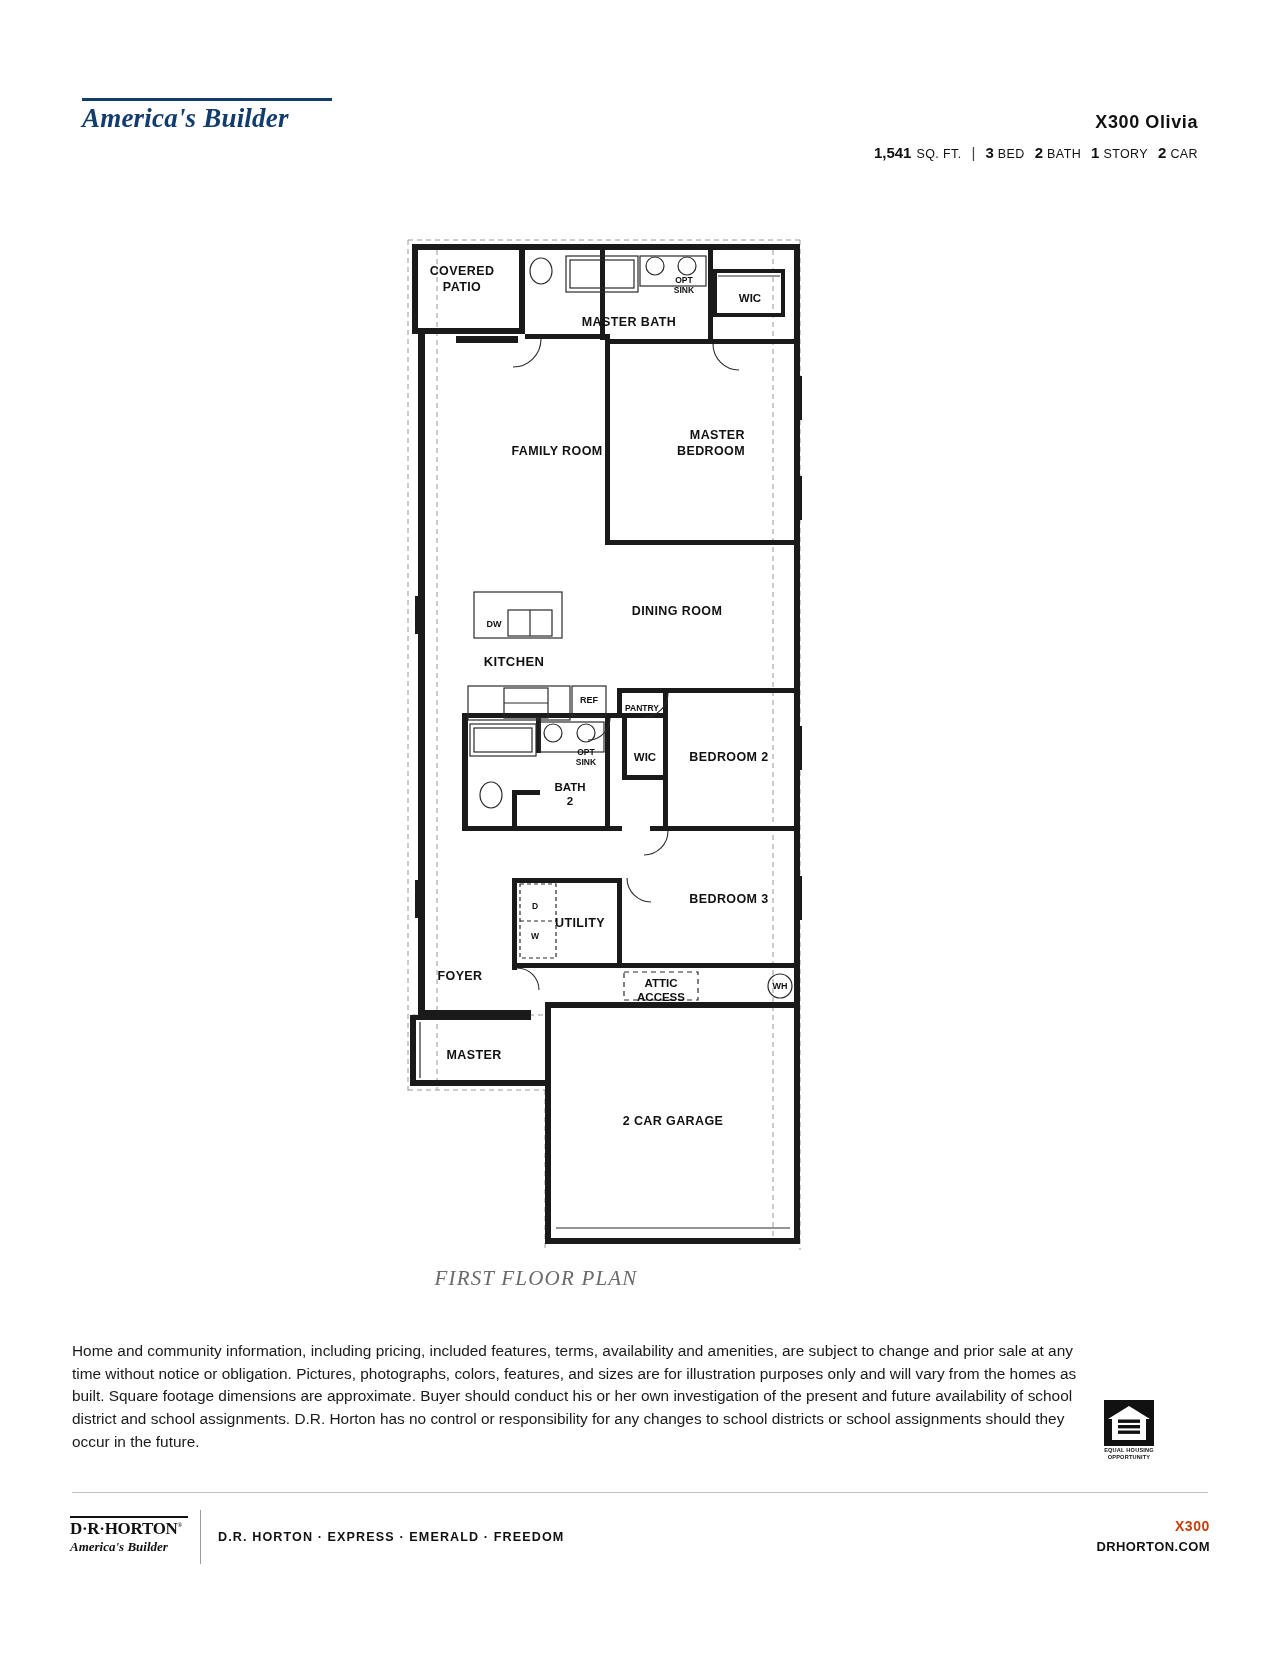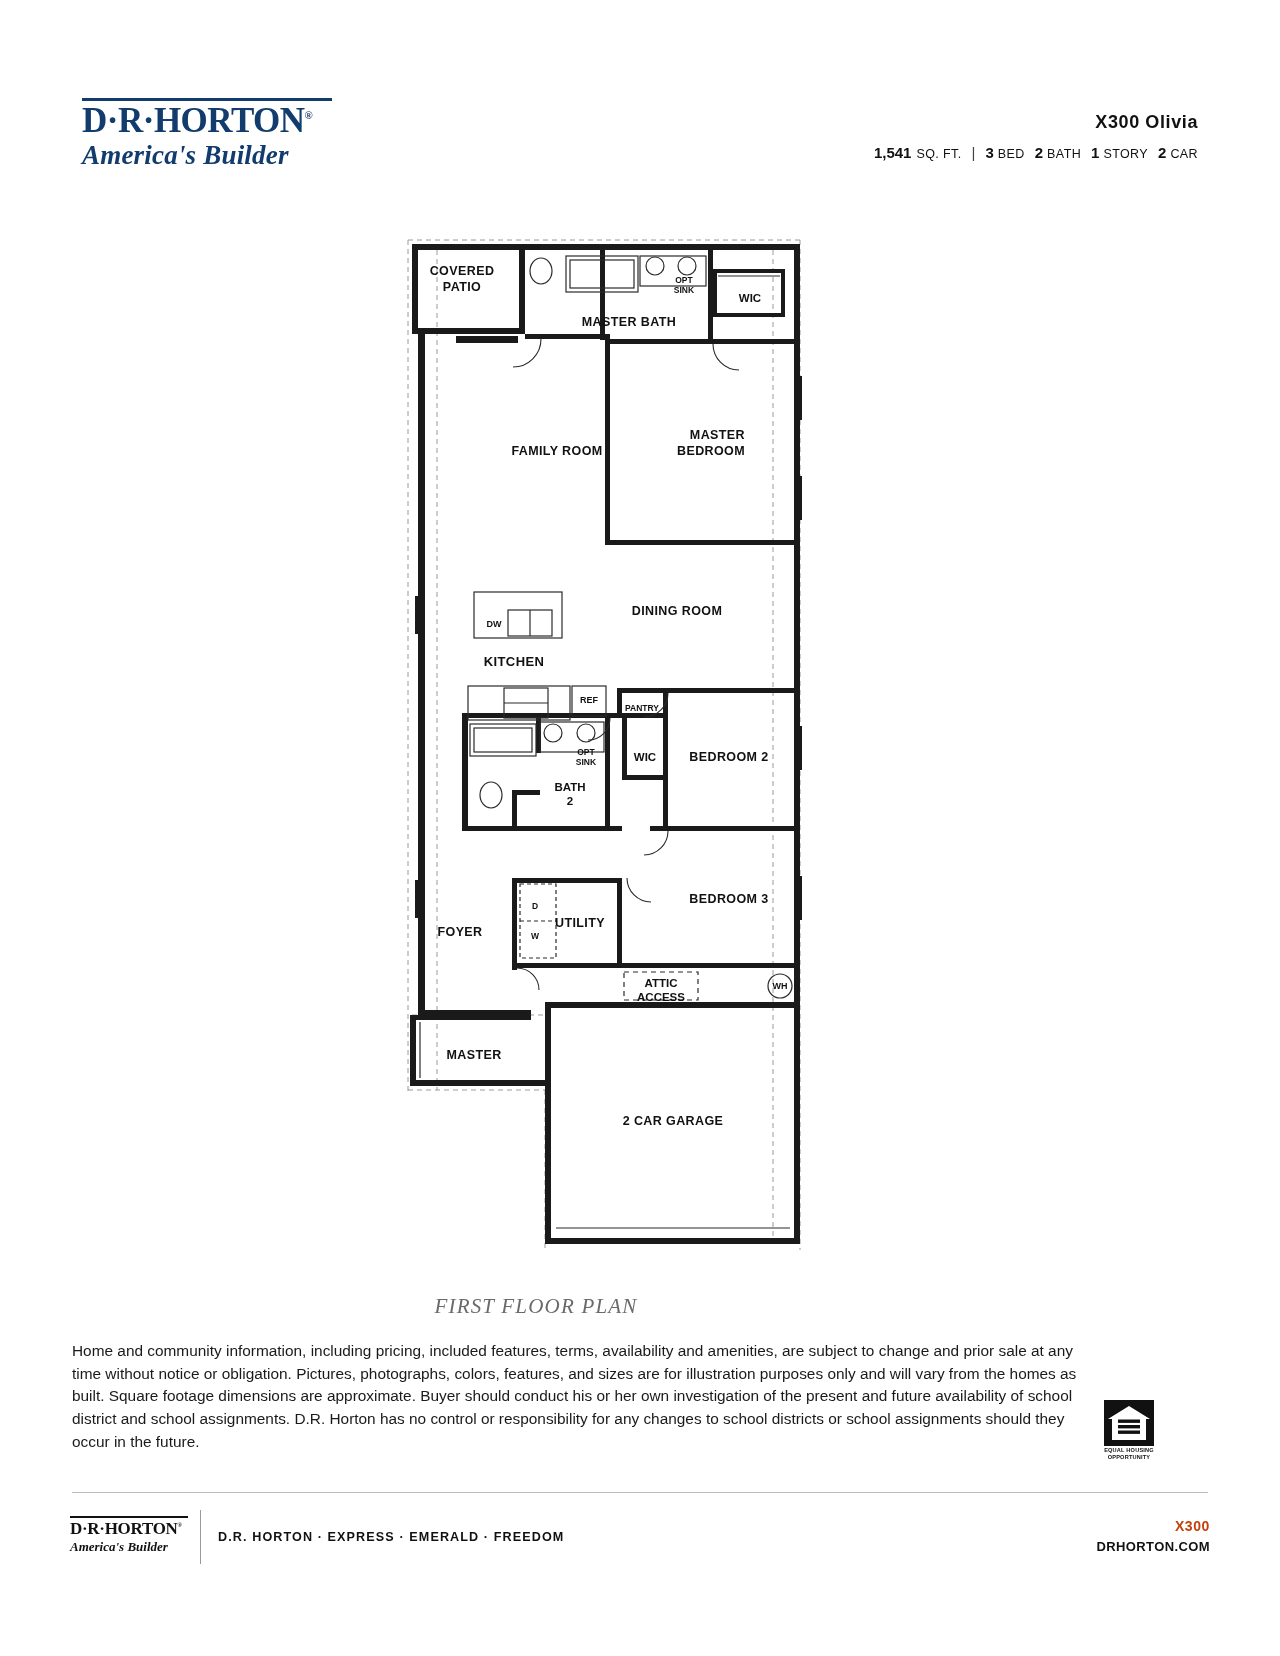--- a/index.html
+++ b/index.html
@@ -85,21 +85,21 @@
   .plan-stage {
     position: absolute;
     left: 0; top: 210px;
     width: 1180px;
     height: 1110px;
   }
   .plan-stage svg { display: block; }
 
   .floor-caption {
     position: absolute;
-    left: 0; top: 1294px;
+    left: 0; top: 1266px;
     width: 1072px;
     text-align: center;
     font-family: "Liberation Serif", serif;
     font-style: italic;
     font-size: 21px;
     letter-spacing: 1.2px;
     color: #6a6a6a;
   }
 
   
@@ -206,21 +206,20 @@
     letter-spacing: .4px;
     color: #111;
   }
 </style>
 </head>
 <body>
 
 <div class="header">
   <div class="logo-block">
     <div class="logo-rule-top"></div>
-    <div class="logo-word"><span>D·R·HORTON</span><sup>®</sup></div>
     <div class="logo-script">America's Builder</div>
   </div>
 
   <div class="plan-title">X300 Olivia</div>
 
   <div class="plan-specs">
     <span class="b">1,541</span><span class="sm" style="margin-left:5px;">SQ. FT.</span><span class="sep">|</span><span class="b">3</span><span class="sm" style="margin-left:4px;">BED</span><span class="b" style="margin-left:10px;">2</span><span class="sm" style="margin-left:4px;">BATH</span><span class="b" style="margin-left:10px;">1</span><span class="sm" style="margin-left:4px;">STORY</span><span class="b" style="margin-left:10px;">2</span><span class="sm" style="margin-left:4px;">CAR</span>
   </div>
 </div>
 
@@ -387,21 +386,21 @@
   <div style="position:absolute; left:589px; top:490px; transform:translate(-50%,-50%); font-size:9px; font-weight:bold;">REF</div>
   <div style="position:absolute; left:642px; top:498px; transform:translate(-50%,-50%); font-size:8.5px; font-weight:bold;">PANTRY</div>
   <div style="position:absolute; left:645px; top:547px; transform:translate(-50%,-50%); font-size:11.5px; font-weight:bold;">WIC</div>
   <div style="position:absolute; left:729px; top:547px; transform:translate(-50%,-50%); font-size:12.5px; font-weight:bold; letter-spacing:.4px;">BEDROOM 2</div>
   <div style="position:absolute; left:586px; top:548px; transform:translate(-50%,-50%); font-size:8.5px; font-weight:bold; text-align:center; line-height:1.15;">OPT<br>SINK</div>
   <div style="position:absolute; left:570px; top:585px; transform:translate(-50%,-50%); font-size:11.5px; font-weight:bold; text-align:center; line-height:1.2;">BATH<br>2</div>
   <div style="position:absolute; left:729px; top:689px; transform:translate(-50%,-50%); font-size:12.5px; font-weight:bold; letter-spacing:.4px;">BEDROOM 3</div>
   <div style="position:absolute; left:580px; top:713px; transform:translate(-50%,-50%); font-size:12.5px; font-weight:bold; letter-spacing:.4px;">UTILITY</div>
   <div style="position:absolute; left:535px; top:696px; transform:translate(-50%,-50%); font-size:8.5px; font-weight:bold;">D</div>
   <div style="position:absolute; left:535px; top:726px; transform:translate(-50%,-50%); font-size:8.5px; font-weight:bold;">W</div>
-  <div style="position:absolute; left:460px; top:722px; transform:translate(-50%,-50%); font-size:12.5px; font-weight:bold; letter-spacing:.4px;">FOYER</div>
+  <div style="position:absolute; left:460px; top:766px; transform:translate(-50%,-50%); font-size:12.5px; font-weight:bold; letter-spacing:.4px;">FOYER</div>
   <div style="position:absolute; left:661px; top:781px; transform:translate(-50%,-50%); font-size:11.5px; font-weight:bold; text-align:center; line-height:1.2;">ATTIC<br>ACCESS</div>
   <div style="position:absolute; left:780px; top:776px; transform:translate(-50%,-50%); font-size:9px; font-weight:bold;">WH</div>
   <div style="position:absolute; left:474px; top:845px; transform:translate(-50%,-50%); font-size:12.5px; font-weight:bold; letter-spacing:.4px;">MASTER</div>
   <div style="position:absolute; left:673px; top:911px; transform:translate(-50%,-50%); font-size:12.5px; font-weight:bold; letter-spacing:.4px;">2 CAR GARAGE</div>
 </div>
 </div>
 
 <div class="floor-caption">FIRST FLOOR PLAN</div>
 
 <div class="disclaimer">Home and community information, including pricing, included features, terms, availability and amenities, are subject to change and prior sale at any time without notice or obligation. Pictures, photographs, colors, features, and sizes are for illustration purposes only and will vary from the homes as built.  Square footage dimensions are approximate. Buyer should conduct his or her own investigation of the present and future availability of school district and school assignments.  D.R. Horton has no control or responsibility for any changes to school districts or school assignments should they occur in the future.</div>

